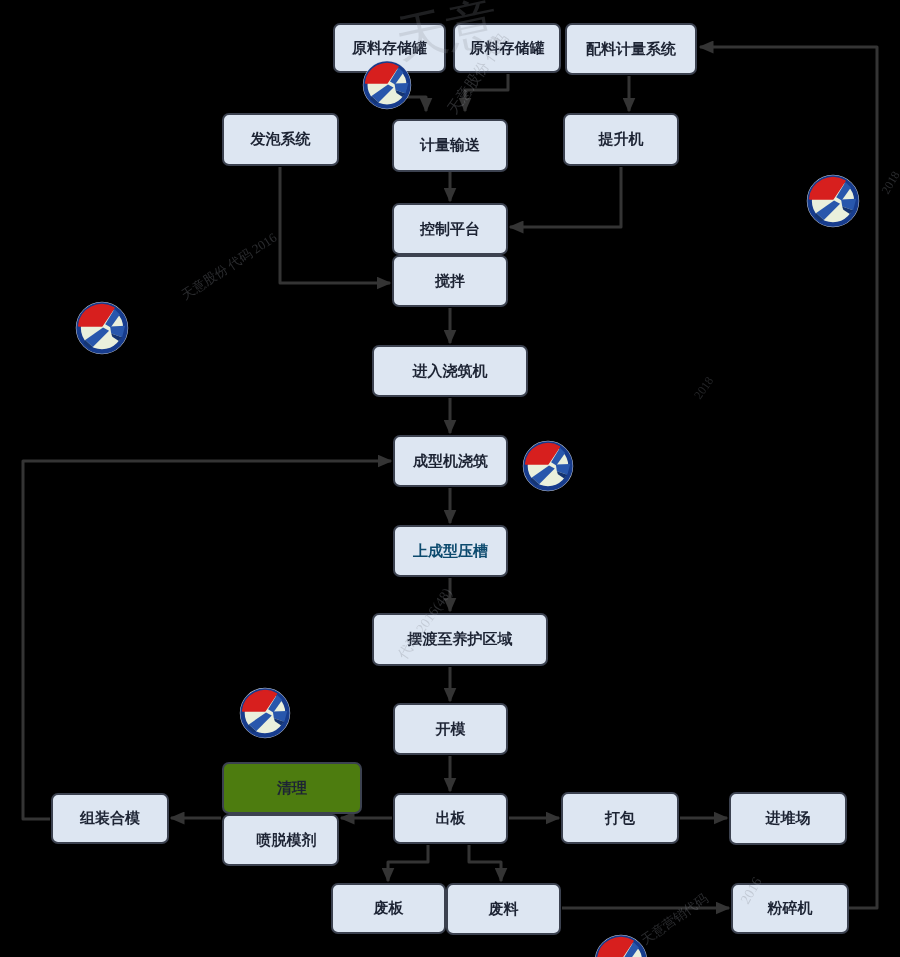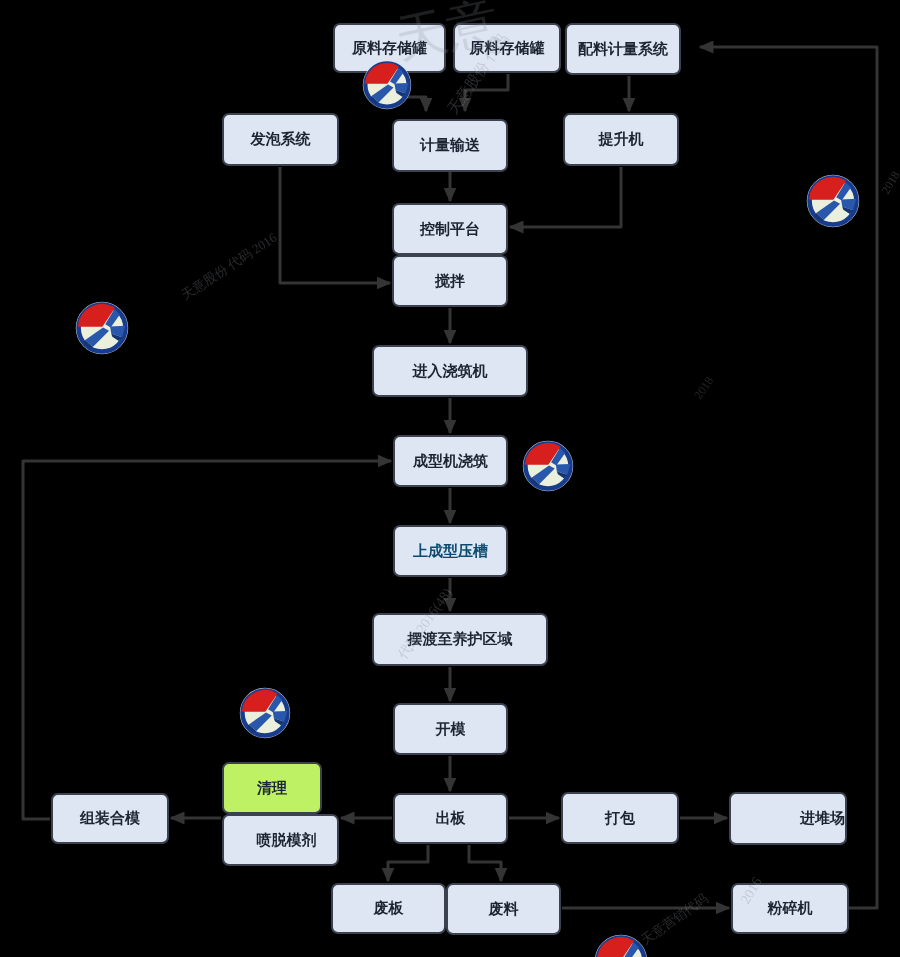--- a/index.html
+++ b/index.html
@@ -42,21 +42,21 @@
       <polyline points="562,908 729,908" fill="none" stroke="#343434" stroke-width="3" stroke-linejoin="round" marker-end="url(#arw)"></polyline>
       <polyline points="849,908 877,908 877,47 700,47" fill="none" stroke="#343434" stroke-width="3" stroke-linejoin="round" marker-end="url(#arw)"></polyline>
     </svg>
   <div id="node-layer">
       <div class="node" style="left: 333px; top: 23px; width: 113px; height: 50px; background: rgb(221, 230, 242); border: 2px solid rgb(60, 66, 80); color: rgb(29, 36, 52);">
         <span>原料存储罐</span>
       </div>
       <div class="node" style="left: 453px; top: 23px; width: 108px; height: 50px; background: rgb(221, 230, 242); border: 2px solid rgb(60, 66, 80); color: rgb(29, 36, 52);">
         <span>原料存储罐</span>
       </div>
-      <div class="node" style="left: 565px; top: 23px; width: 116px; height: 52px; background: rgb(221, 230, 242); border: 2px solid rgb(60, 66, 80); color: rgb(29, 36, 52);">
+      <div class="node" style="left: 565px; top: 23px; width: 132px; height: 52px; background: rgb(221, 230, 242); border: 2px solid rgb(60, 66, 80); color: rgb(29, 36, 52);">
         <span>配料计量系统</span>
       </div>
       <div class="node" style="left: 222px; top: 113px; width: 117px; height: 53px; background: rgb(221, 230, 242); border: 2px solid rgb(60, 66, 80); color: rgb(29, 36, 52);">
         <span>发泡系统</span>
       </div>
       <div class="node" style="left: 392px; top: 119px; width: 116px; height: 53px; background: rgb(221, 230, 242); border: 2px solid rgb(60, 66, 80); color: rgb(29, 36, 52);">
         <span>计量输送</span>
       </div>
       <div class="node" style="left: 563px; top: 113px; width: 116px; height: 53px; background: rgb(221, 230, 242); border: 2px solid rgb(60, 66, 80); color: rgb(29, 36, 52);">
         <span>提升机</span>
@@ -75,36 +75,36 @@
       </div>
       <div class="node" style="left: 393px; top: 525px; width: 115px; height: 52px; background: rgb(221, 230, 242); border: 2px solid rgb(60, 66, 80); color: #0c4a6e;">
         <span>上成型压槽</span>
       </div>
       <div class="node" style="left: 372px; top: 613px; width: 176px; height: 53px; background: rgb(221, 230, 242); border: 2px solid rgb(60, 66, 80); color: rgb(29, 36, 52);">
         <span>摆渡至养护区域</span>
       </div>
       <div class="node" style="left: 393px; top: 703px; width: 115px; height: 52px; background: rgb(221, 230, 242); border: 2px solid rgb(60, 66, 80); color: rgb(29, 36, 52);">
         <span>开模</span>
       </div>
-      <div class="node" style="left: 222px; top: 762px; width: 100px; height: 52px; background: #bef264; border: 2px solid rgb(60, 66, 80); color: rgb(29, 36, 52);">
+      <div class="node" style="left: 222px; top: 762px; width: 140px; height: 52px; background: #4d7c0f; border: 2px solid rgb(60, 66, 80); color: rgb(29, 36, 52);">
         <span>清理</span>
       </div>
       <div class="node" style="left: 222px; top: 814px; width: 117px; height: 52px; background: rgb(221, 230, 242); border: 2px solid rgb(60, 66, 80); color: rgb(29, 36, 52); padding-left: 12px;">
         <span>喷脱模剂</span>
       </div>
       <div class="node" style="left: 51px; top: 793px; width: 118px; height: 51px; background: rgb(221, 230, 242); border: 2px solid rgb(60, 66, 80); color: rgb(29, 36, 52);">
         <span>组装合模</span>
       </div>
       <div class="node" style="left: 393px; top: 793px; width: 115px; height: 51px; background: rgb(221, 230, 242); border: 2px solid rgb(60, 66, 80); color: rgb(29, 36, 52);">
         <span>出板</span>
       </div>
       <div class="node" style="left: 561px; top: 792px; width: 118px; height: 52px; background: rgb(221, 230, 242); border: 2px solid rgb(60, 66, 80); color: rgb(29, 36, 52);">
         <span>打包</span>
       </div>
-      <div class="node" style="left: 729px; top: 792px; width: 118px; height: 53px; background: rgb(221, 230, 242); border: 2px solid rgb(60, 66, 80); color: rgb(29, 36, 52); justify-content: flex-end;">
+      <div class="node" style="left: 729px; top: 792px; width: 118px; height: 53px; background: rgb(221, 230, 242); border: 2px solid rgb(60, 66, 80); color: rgb(29, 36, 52);">
         <span>进堆场</span>
       </div>
       <div class="node" style="left: 331px; top: 883px; width: 115px; height: 51px; background: rgb(221, 230, 242); border: 2px solid rgb(60, 66, 80); color: rgb(29, 36, 52);">
         <span>废板</span>
       </div>
       <div class="node" style="left: 446px; top: 883px; width: 115px; height: 52px; background: rgb(221, 230, 242); border: 2px solid rgb(60, 66, 80); color: rgb(29, 36, 52);">
         <span>废料</span>
       </div>
       <div class="node" style="left: 731px; top: 883px; width: 118px; height: 51px; background: rgb(221, 230, 242); border: 2px solid rgb(60, 66, 80); color: rgb(29, 36, 52);">
         <span>粉碎机</span>

